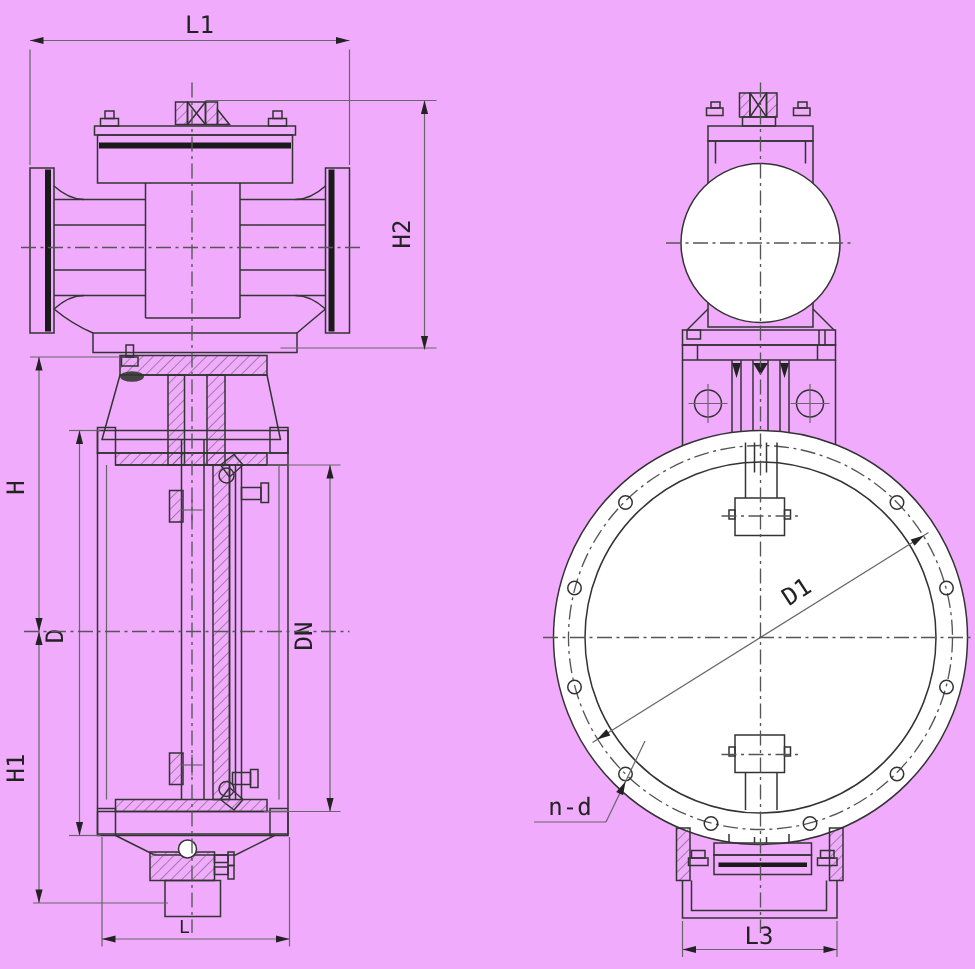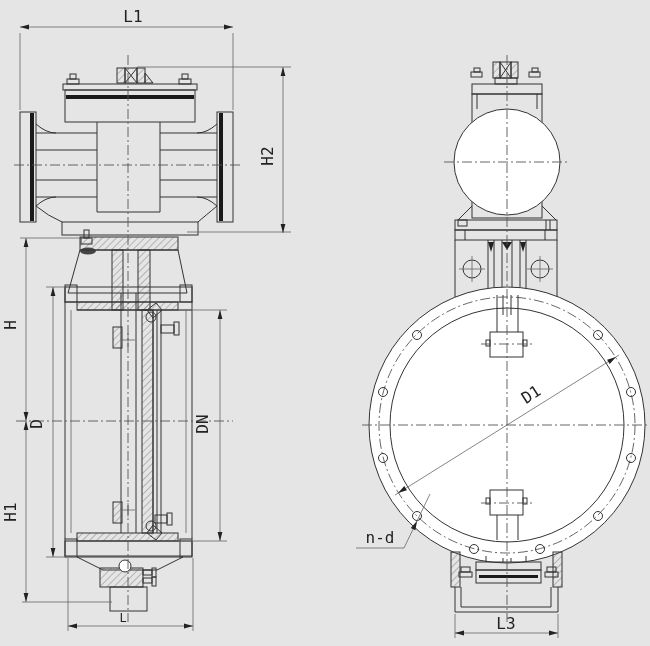--- a/index.html
+++ b/index.html
@@ -1,16 +1,16 @@
 <!DOCTYPE html>
 <html><head>
 <meta charset="utf-8">
 <style>
   html,body{margin:0;padding:0;background:#ffffff;}
-  .stage{width:650px;height:646px;background:#e5e5e5;position:relative;overflow:hidden;}
+  .stage{width:650px;height:646px;background:#f0abfc;position:relative;overflow:hidden;}
   svg{display:block;}
   text{font-family:"DejaVu Sans Mono","Liberation Mono",monospace;fill:#222;}
   .lbl{font-size:16px;}
   .lbl-sm{font-size:12px;}
   .stroke{stroke:#333;fill:none;stroke-width:1;}
   .thin{stroke:#666;fill:none;stroke-width:0.8;}
   .heavy{fill:#1a1a1a;stroke:none;}
   .arrow{fill:#222;stroke:none;}
   .cl{stroke:#555;stroke-width:0.9;fill:none;stroke-dasharray:10 3 2 3;}
   .hatched{fill:url(#hatch);stroke:#333;stroke-width:1;}

